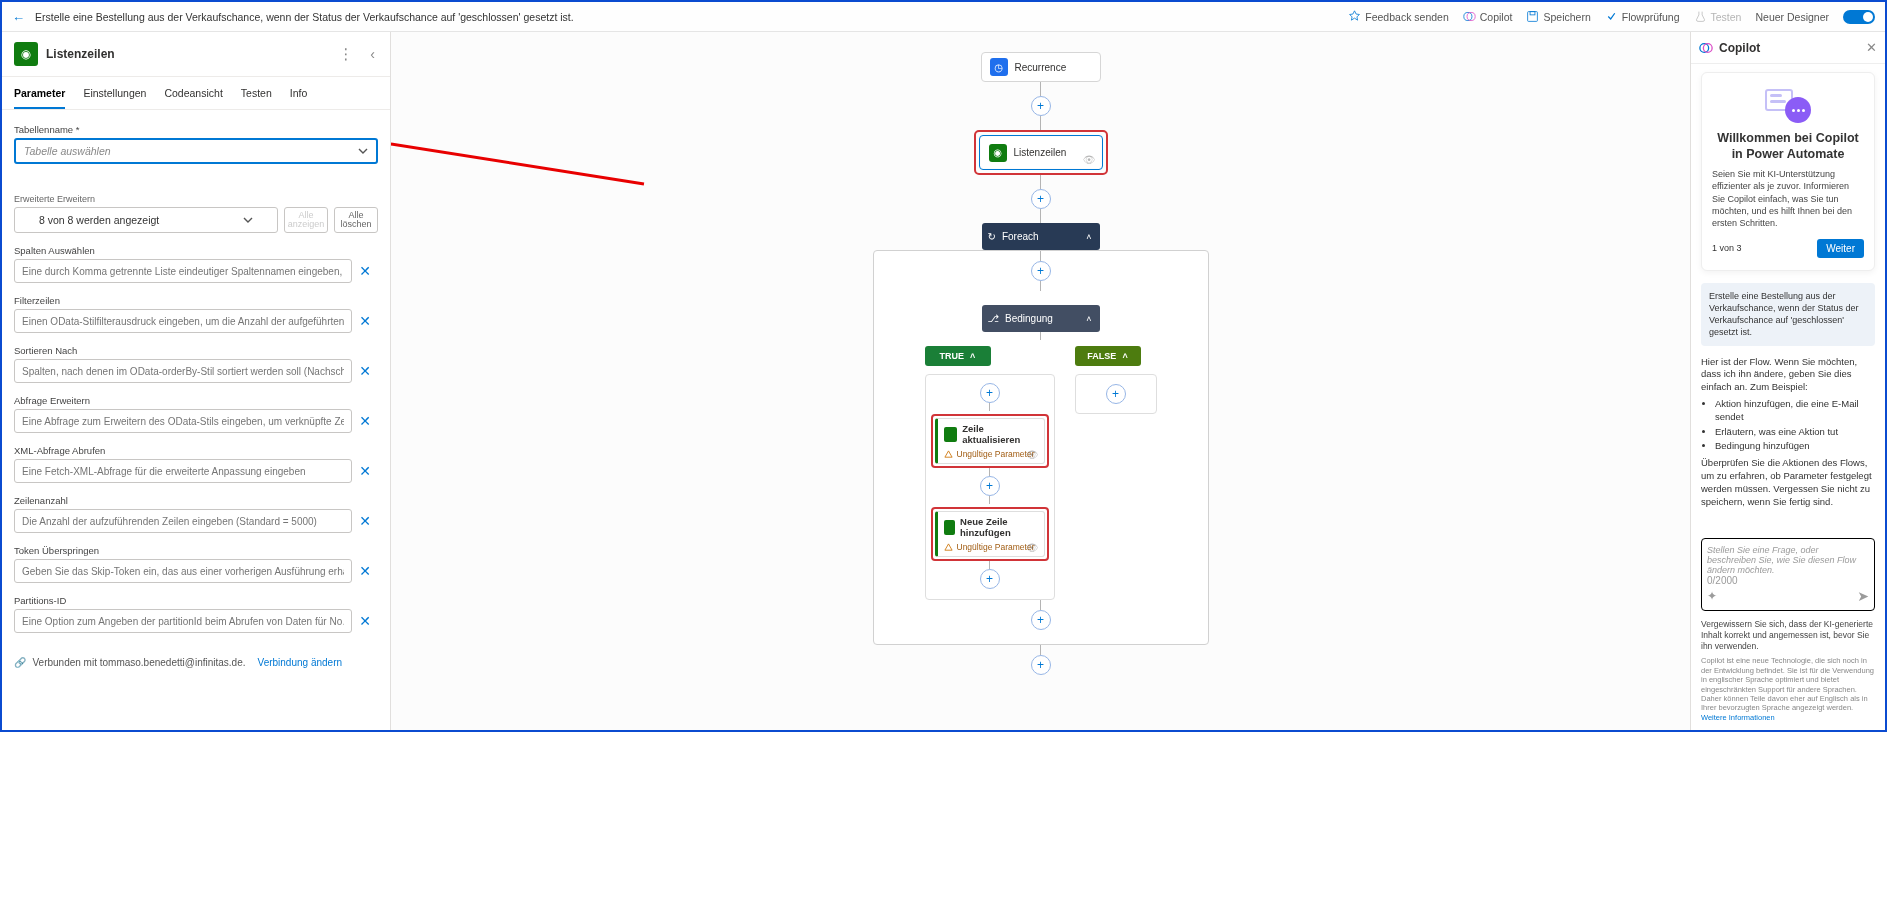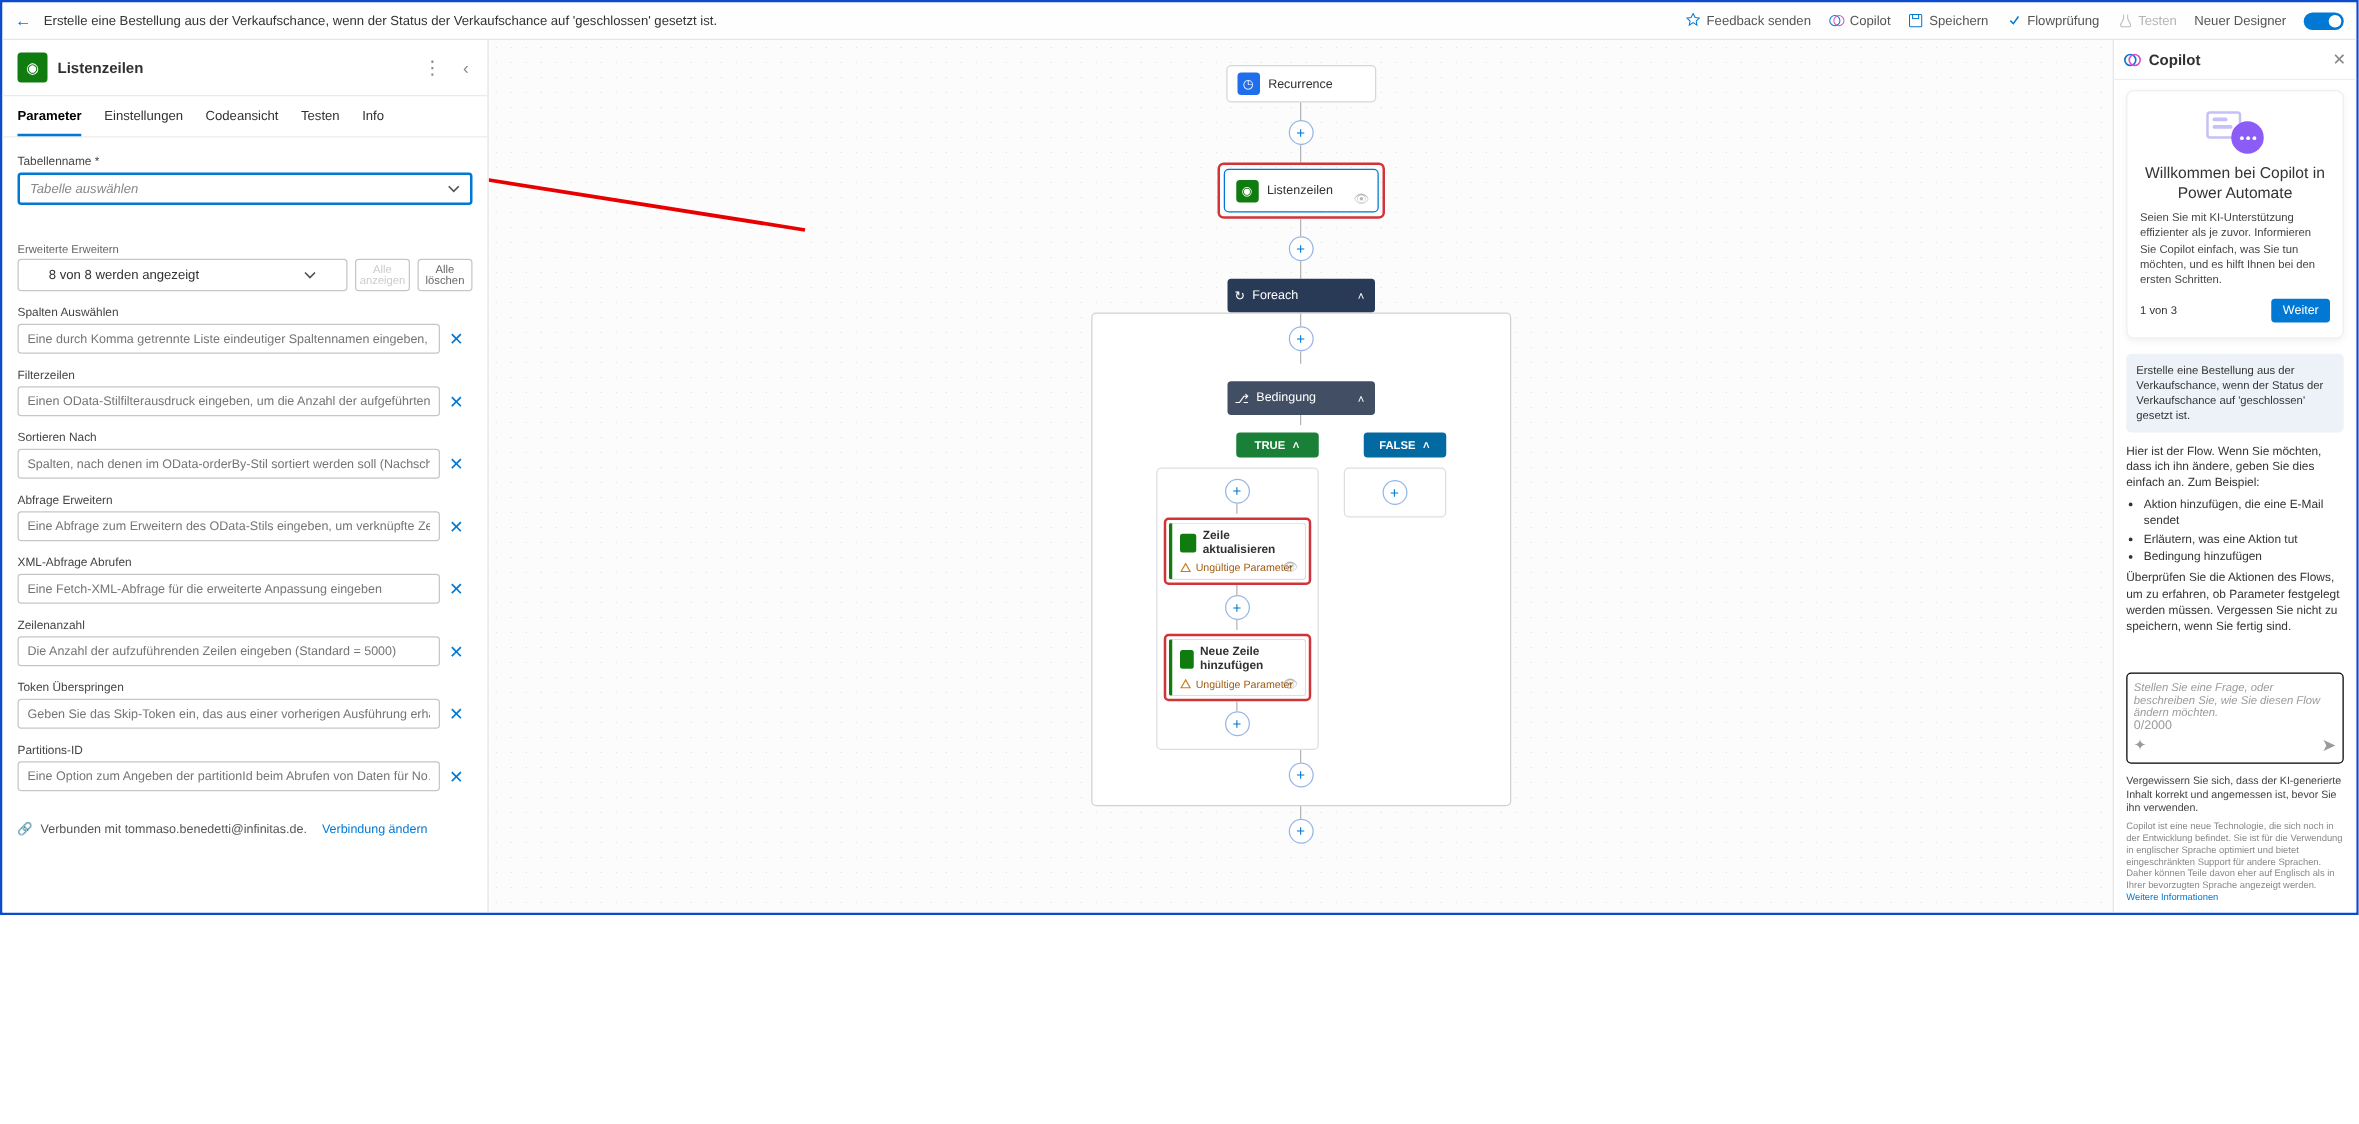--- a/index.html
+++ b/index.html
@@ -68,24 +68,24 @@
 .sel{border:2px solid #d13438;border-radius:5px;padding:3px}
 .inner{border:1px solid var(--blue);border-radius:4px;padding:1px}
 .node-big{width:120px;height:31px}
 .foreach{width:118px;height:27px;background:var(--darkblue);color:#fff;border-radius:3px;display:flex;align-items:center;justify-content:space-between;padding:0 8px 0 6px;font-size:10px;cursor:pointer}
 .foreach .l{display:flex;align-items:center;gap:6px}
 .chev{font-size:9px}
 .scope{width:336px;border:1px solid #d1d1d1;border-radius:4px;background:#fff;display:flex;flex-direction:column;align-items:center;padding-bottom:14px}
 .cond{width:118px;height:27px;background:#424e63;color:#fff;border-radius:3px;display:flex;align-items:center;justify-content:space-between;padding:0 8px 0 6px;margin-top:14px;font-size:10px;cursor:pointer}
 .cond .l{display:flex;align-items:center;gap:6px}
 .branches{display:flex;gap:20px;margin-top:6px;width:100%;justify-content:center}
-.branch{display:flex;flex-direction:column;align-items:flex-end}
+.branch{display:flex;flex-direction:column;align-items:flex-start}
 .badge{width:66px;height:20px;border-radius:3px;color:#fff;display:flex;align-items:center;justify-content:center;gap:6px;font-size:9px;font-weight:600;cursor:pointer}
 .bt{background:#1a7f37}
-.bf{background:#0369a1}
+.bf{background:#4d7c0f}
 .inscope{width:130px;border:1px solid #dedede;border-radius:4px;background:#fff;display:flex;flex-direction:column;align-items:center;padding:8px 5px 10px;margin-top:8px}
 .action-wrap{border:2px solid #d13438;border-radius:4px;padding:2px;margin-top:3px}
 .action{width:110px;background:#fff;border:1px solid #dedede;border-left:3px solid var(--green);border-radius:3px;padding:4px 6px 4px 6px;position:relative;cursor:pointer}
 .action .hd{display:flex;align-items:center;gap:5px;font-size:9.5px;font-weight:600}
 .action .ai{width:15px;height:15px;background:var(--green);border-radius:2px}
 .warn{display:flex;align-items:center;gap:4px;font-size:8.5px;color:#a15c12;margin-top:4px}
 .warn svg{width:9px;height:9px}
 .bscope{width:82px;height:40px;border:1px solid #dedede;border-radius:4px;background:#fff;margin-top:8px;display:flex;align-items:center;justify-content:center}
 .eye{position:absolute;right:5px;bottom:3px;opacity:.35;font-size:10px}
 
@@ -96,21 +96,21 @@
 .cp-logo{width:14px;height:14px}
 .cp-title{font-weight:600;font-size:12px;flex:1}
 .cp-close{color:#888;cursor:pointer;font-size:13px}
 .cp-body{flex:1;overflow-y:auto;padding:8px 10px;font-size:9.5px;color:#333;line-height:1.35}
 .cp-hero{display:flex;flex-direction:column;align-items:center;gap:8px;margin:6px 0 6px}
 .hero-icon{width:46px;height:34px;position:relative}
 .bubble{position:absolute;right:0;bottom:0;width:26px;height:26px;background:var(--purple);border-radius:50%;display:flex;align-items:center;justify-content:center}
 .bubble span{width:3px;height:3px;background:#fff;border-radius:50%;margin:0 1px}
 .hero-box{position:absolute;left:0;top:0;width:28px;height:22px;border:2px solid #c5c0f7;border-radius:3px}
 .hero-line{position:absolute;background:#c5c0f7;height:3px;border-radius:2px}
-.cp-h{font-weight:400;font-size:12.5px;text-align:center;line-height:1.25}
+.cp-h{font-weight:700;font-size:12.5px;text-align:center;line-height:1.25}
 .cp-p{font-size:9px;color:#444;margin-top:5px}
 .cp-step{display:flex;justify-content:space-between;align-items:center;margin-top:10px;font-size:9px}
 .btn-cont{background:var(--blue);color:#fff;border:none;padding:4px 9px;border-radius:3px;font-size:10px;cursor:pointer}
 .chat{margin-top:12px;background:#edf2f8;border-radius:4px;padding:7px 8px;font-size:9px;color:#333}
 .cp-input{margin:8px 10px;border:1px solid #000000;border-radius:4px;padding:6px 5px;font-size:9px}
 .cp-ph{color:#9b9b9b;font-style:italic}
 .cp-ft{display:flex;justify-content:space-between;align-items:center;color:#9b9b9b;font-size:10px}
 .cp-note{font-size:8.5px;color:#444;padding:0 10px;line-height:1.3}
 .cp-fine{font-size:7.5px;color:#888;padding:4px 10px 8px;line-height:1.25}
 .cp-fine a{color:var(--blue);text-decoration:none}

